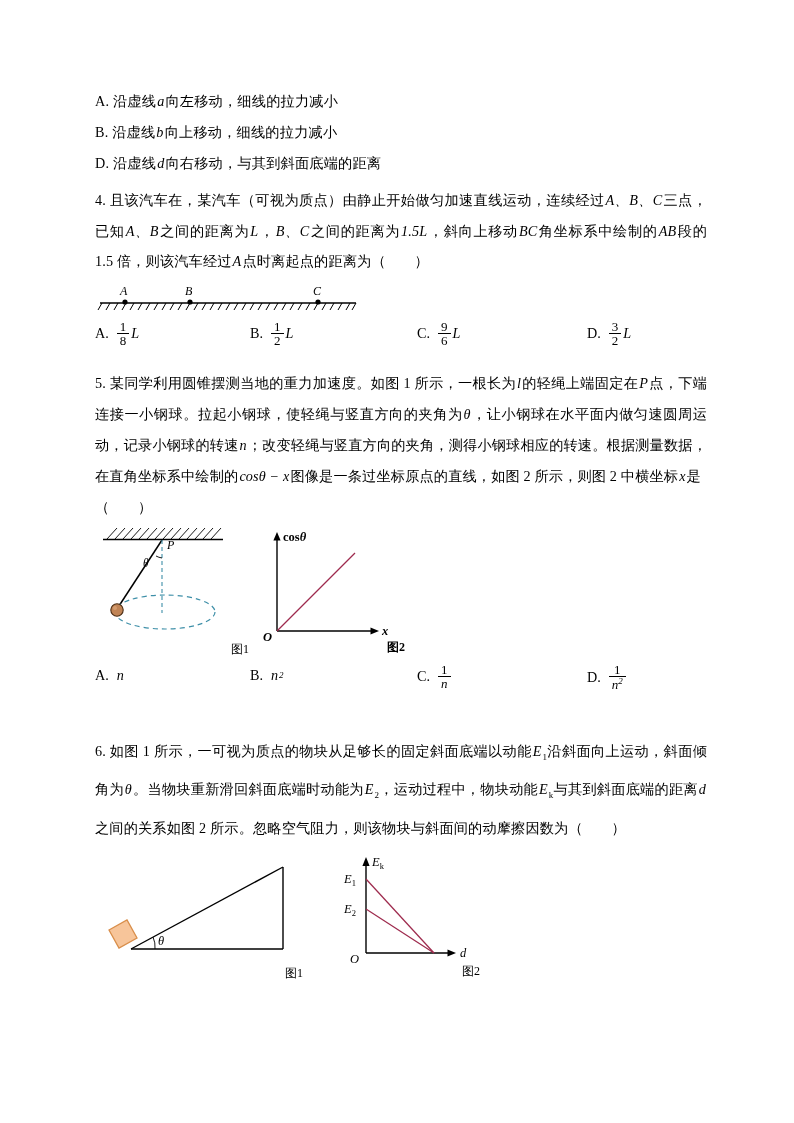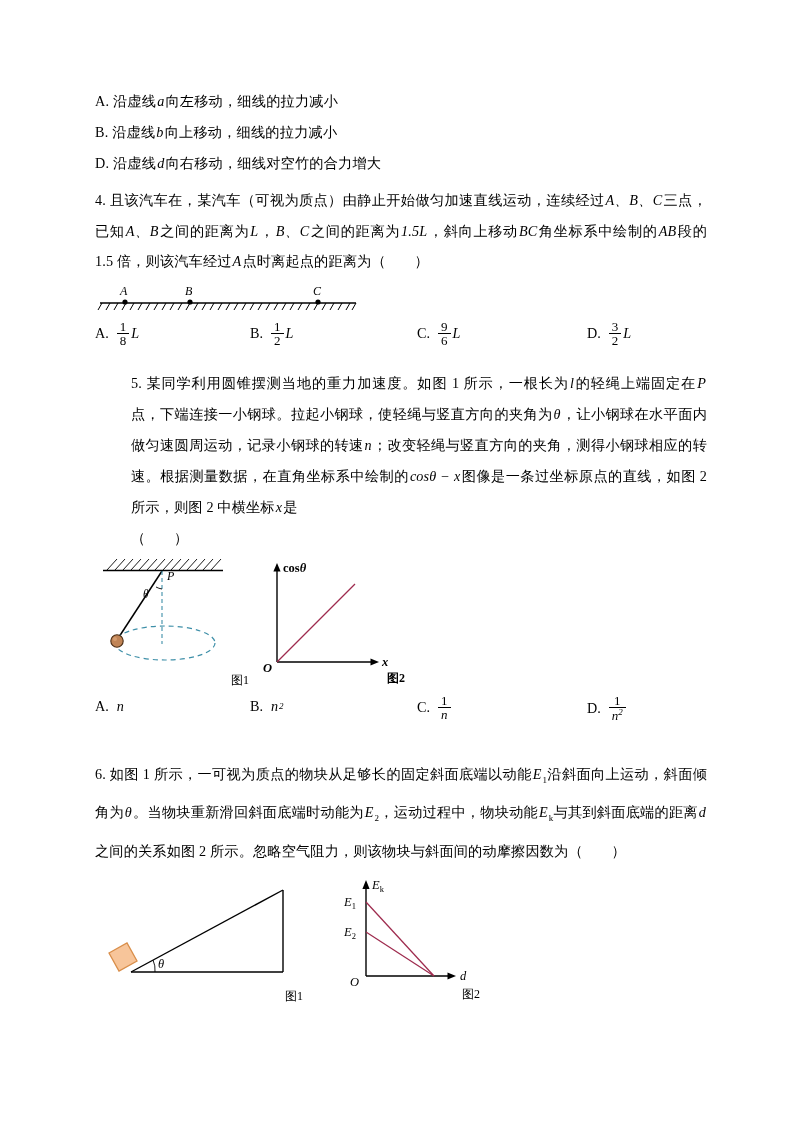--- a/index.html
+++ b/index.html
@@ -39,21 +39,21 @@
   .choice-label {
     font-family: "Liberation Serif", serif;
   }
   .q-para {
     font-size: 14.2px;
     line-height: 30.5px;
     text-align: justify;
     text-justify: inter-ideograph;
     letter-spacing: 0.15px;
   }
-  .q-para.q5 { line-height: 31px; margin-left: 36px; }
+  .q-para.q5 { line-height: 31px; }
   .q-para.q6 { line-height: 33px; }
 
   i.mi {
     font-family: "Liberation Serif", serif;
     font-style: italic;
     padding: 0 1px;
   }
 
   
   .opt-row {
@@ -103,21 +103,21 @@
     <div class="choice-line">
       <span class="choice-label">A.</span>
       <span>沿虚线</span><i class="mi">a</i><span>向左移动，细线的拉力减小</span>
     </div>
     <div class="choice-line">
       <span class="choice-label">B.</span>
       <span>沿虚线</span><i class="mi">b</i><span>向上移动，细线的拉力减小</span>
     </div>
     <div class="choice-line">
       <span class="choice-label">D.</span>
-      <span>沿虚线</span><i class="mi">d</i><span>向右移动，细线对空竹的合力增大</span>
+      <span>沿虚线</span><i class="mi">d</i><span>向右移动，与其到斜面底端的距离</span>
     </div>
   </div>
 
   <div style="margin-top:6px;">
     <div class="q-para">
       <span>4.</span>
       <span>且该汽车在，某汽车（可视为质点）由静止开始做匀加速直线运动，连续经过</span><i class="mi">A、B、C</i><span>三点，已知</span><i class="mi">A、B</i><span>之间的距离为</span><i class="mi">L</i><span>，</span><i class="mi">B、C</i><span>之间的距离为</span><i class="mi">1.5L</i><span>，斜向上移动</span><i class="mi">BC</i><span>角坐标系中绘制的</span><i class="mi">AB</i><span>段的 1.5 倍，</span><span>则该汽车经过</span><i class="mi">A</i><span>点时离起点的距离为（　　）</span>
     </div>
 
     <div class="fig-wrap" style="margin-top:6px;margin-left:3px;">
@@ -287,21 +287,21 @@
       <div class="opt" style="left:492px;top:0px;">
         <span class="lab">D.</span>
         <span class="frac">
           <span class="num">1</span>
           <span class="den"><i>n</i><sup class="sp">2</sup></span>
         </span>
       </div>
     </div>
   </div>
 
-  <div style="margin-top:20px;">
+  <div style="margin-top:28px;">
     <div class="q-para q6">
       <span>6.</span>
       <span>如图 1 所示，一可视为质点的物块从足够长的固定斜面底端以动能</span><i class="mi">E</i><sub class="sb">1</sub><span>沿斜面向上运动，斜面倾角</span><span>为</span><i class="mi">θ</i><span>。当物块重新滑回斜面底端时动能为</span><i class="mi">E</i><sub class="sb">2</sub><span>，运动过程中，物块动能</span><i class="mi">E</i><sub class="sb">k</sub><span>与其到斜面底端的距离</span><i class="mi">d</i><span>之间的关系如图 2 所示。忽略空气阻力，则该物块与斜面间的动摩擦因数为（　　）</span>
     </div>
 
     <div style="position:relative;height:130px;margin-top:6px;">
 
       <div style="position:absolute;left:8px;top:4px;">
         <svg width="225" height="108" viewBox="0 0 225 108">
 

